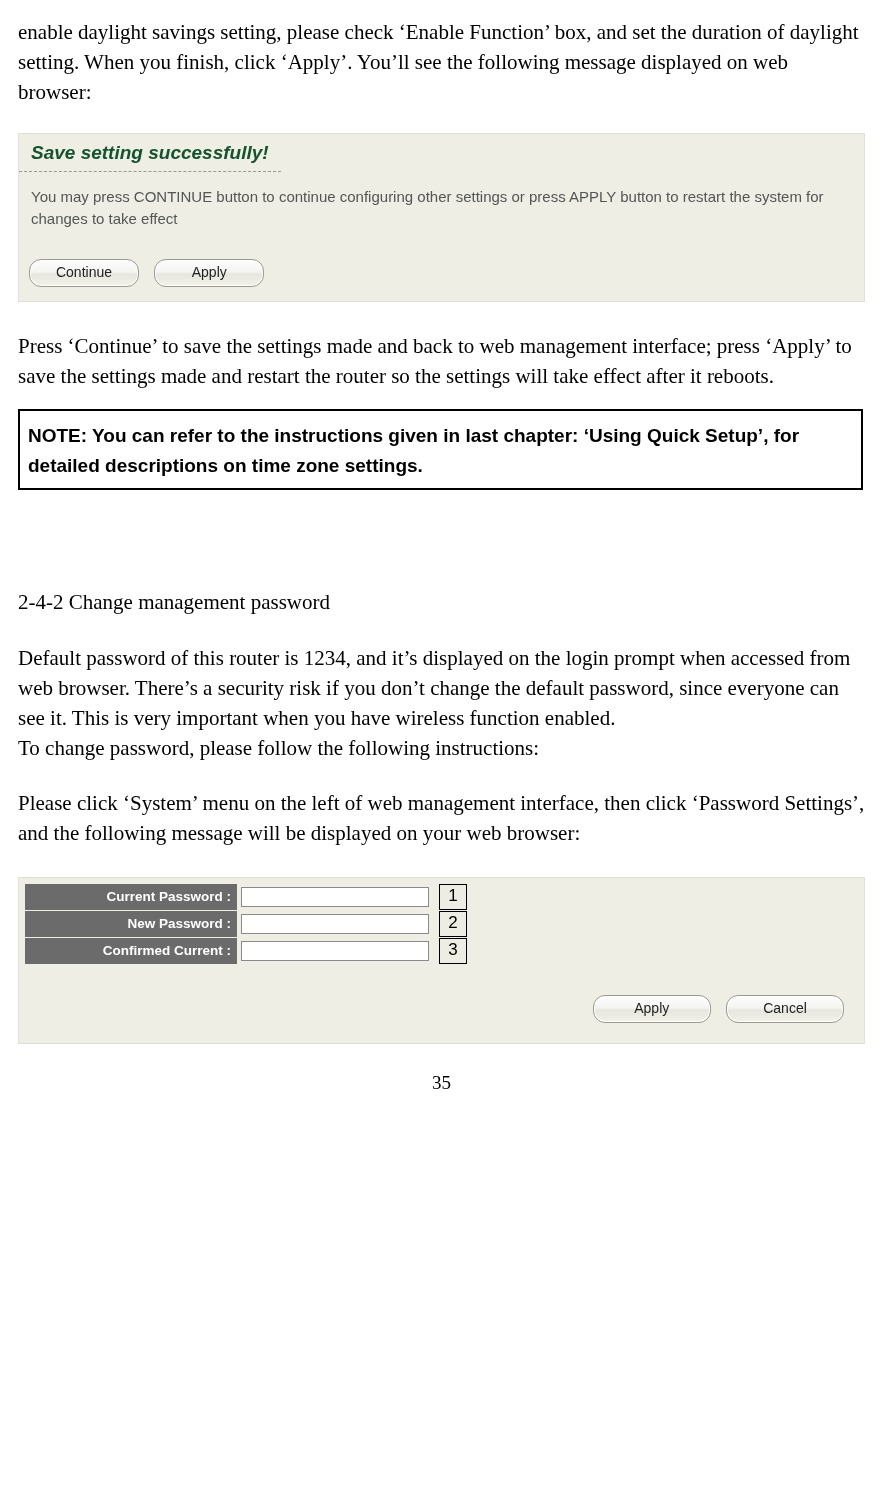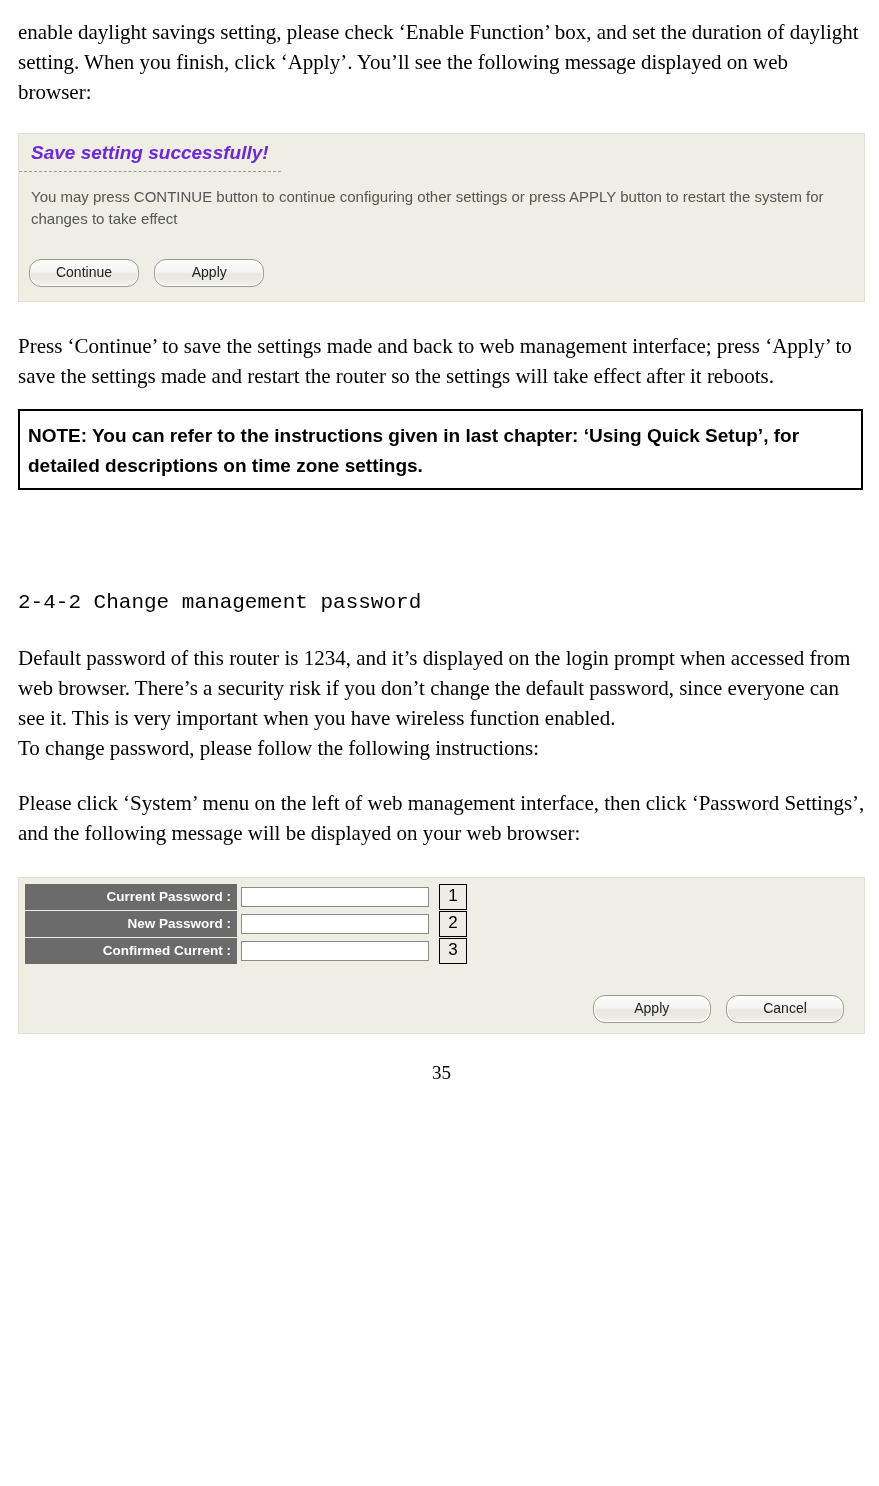--- a/index.html
+++ b/index.html
@@ -20,21 +20,21 @@
     margin: 26px 0 30px 0;
     background: #eeeee5;
     border: 1px solid #e0e0d5;
     padding: 0 0 14px 0;
   }
   .shot1-title {
     font-family: Arial, sans-serif;
     font-weight: bold;
     font-style: italic;
     font-size: 19px;
-    color: #6d28d9;
+    color: #14532d;
     padding: 6px 12px 4px 12px;
     display: inline-block;
     border-bottom: 1px dashed #999;
   }
   .shot1-msg {
     font-family: Arial, sans-serif;
     font-size: 15px;
     color: #555;
     padding: 14px 12px 26px 12px;
     line-height: 1.45;
@@ -61,29 +61,28 @@
     margin: 18px 2px 0 0;
     font-family: Arial, sans-serif;
     font-weight: bold;
     font-size: 19px;
     line-height: 1.55;
   }
 
   .heading {
     margin-top: 98px;
     margin-bottom: 26px;
-    font-family: Liberation Mono, monospace;
   }
 
   
   .shot2 {
     margin: 28px 0 0 0;
     background: #eeeee5;
     border: 1px solid #e0e0d5;
-    padding: 6px 6px 10px 6px;
+    padding: 6px 6px 20px 6px;
   }
   .pw-row {
     display: flex;
     align-items: stretch;
     height: 26px;
   }
   .pw-row + .pw-row { margin-top: 1px; }
   .pw-lbl {
     width: 206px;
     background: #6b6b6b;

